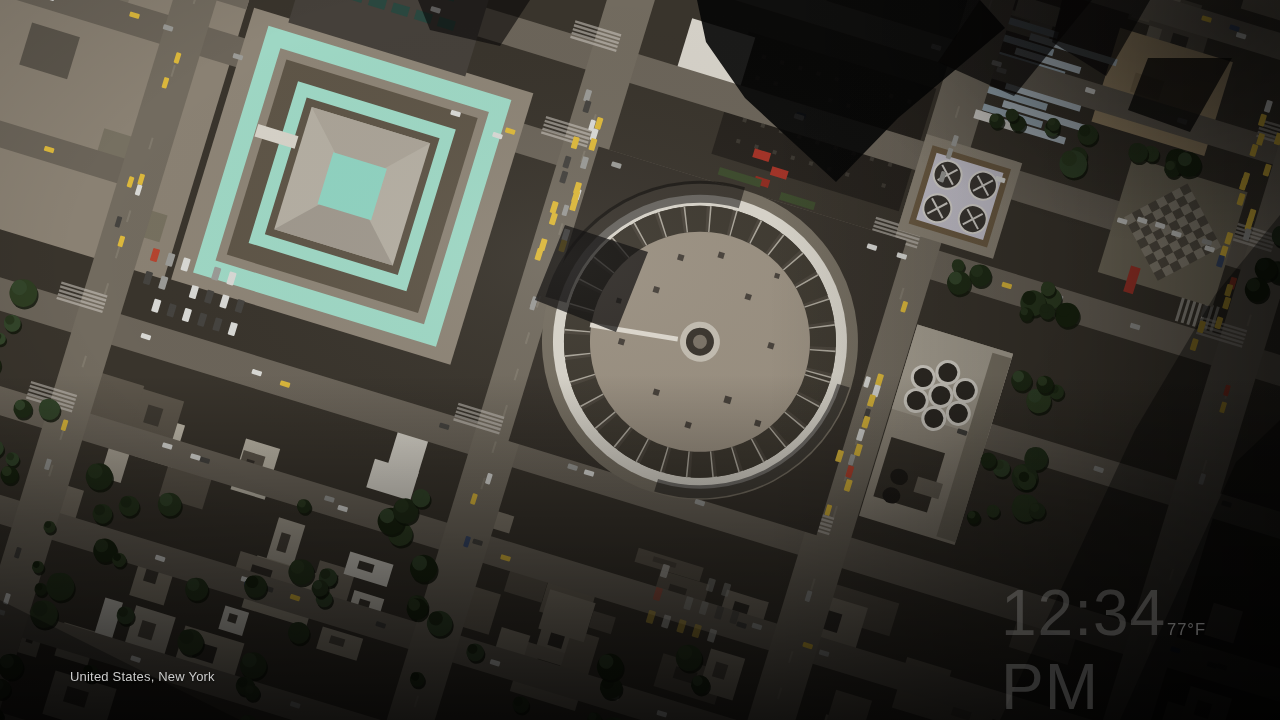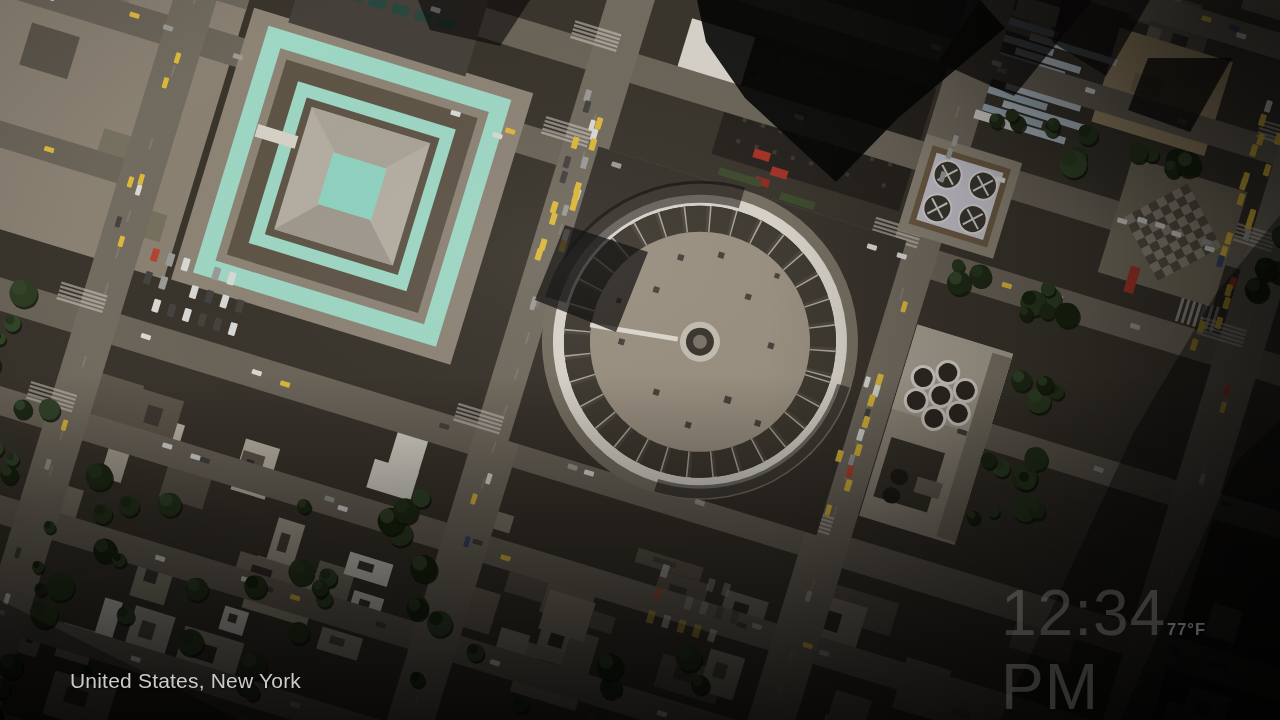--- a/index.html
+++ b/index.html
@@ -4,31 +4,31 @@
 <style>
   html,body{margin:0;padding:0;background:#000;}
   .stage{
     position:relative;width:1280px;height:720px;overflow:hidden;
     background:#211e18;font-family:"Liberation Sans",sans-serif;
     user-select:none;
   }
   .stage svg{position:absolute;left:0;top:0;}
   .overlay-text{position:absolute;z-index:10;}
   .loc{
-    left:70px;top:669px;font-size:21px;letter-spacing:.2px;
+    left:70px;top:669px;font-size:13px;letter-spacing:.2px;
     color:var(--location-text,#cbcbcb);
     text-shadow:0 1px 2px rgba(0,0,0,.6);
   }
   .clock{
     left:1001px;top:576px;font-size:64px;font-weight:300;
     color:var(--clock-text,rgba(255,255,255,.17));
     letter-spacing:1px;
   }
   .temp{
-    left:1167px;top:620px;font-size:16.5px;font-weight:700;
+    left:1167px;top:620px;font-size:16.5px;font-weight:400;
     color:var(--temp-text,rgba(255,255,255,.30));
     letter-spacing:1px;
   }
 </style>
 </head>
 <body>
 
 <div class="stage">
 
 <svg width="1280" height="720" viewBox="0 0 1280 720" aria-hidden="true">

